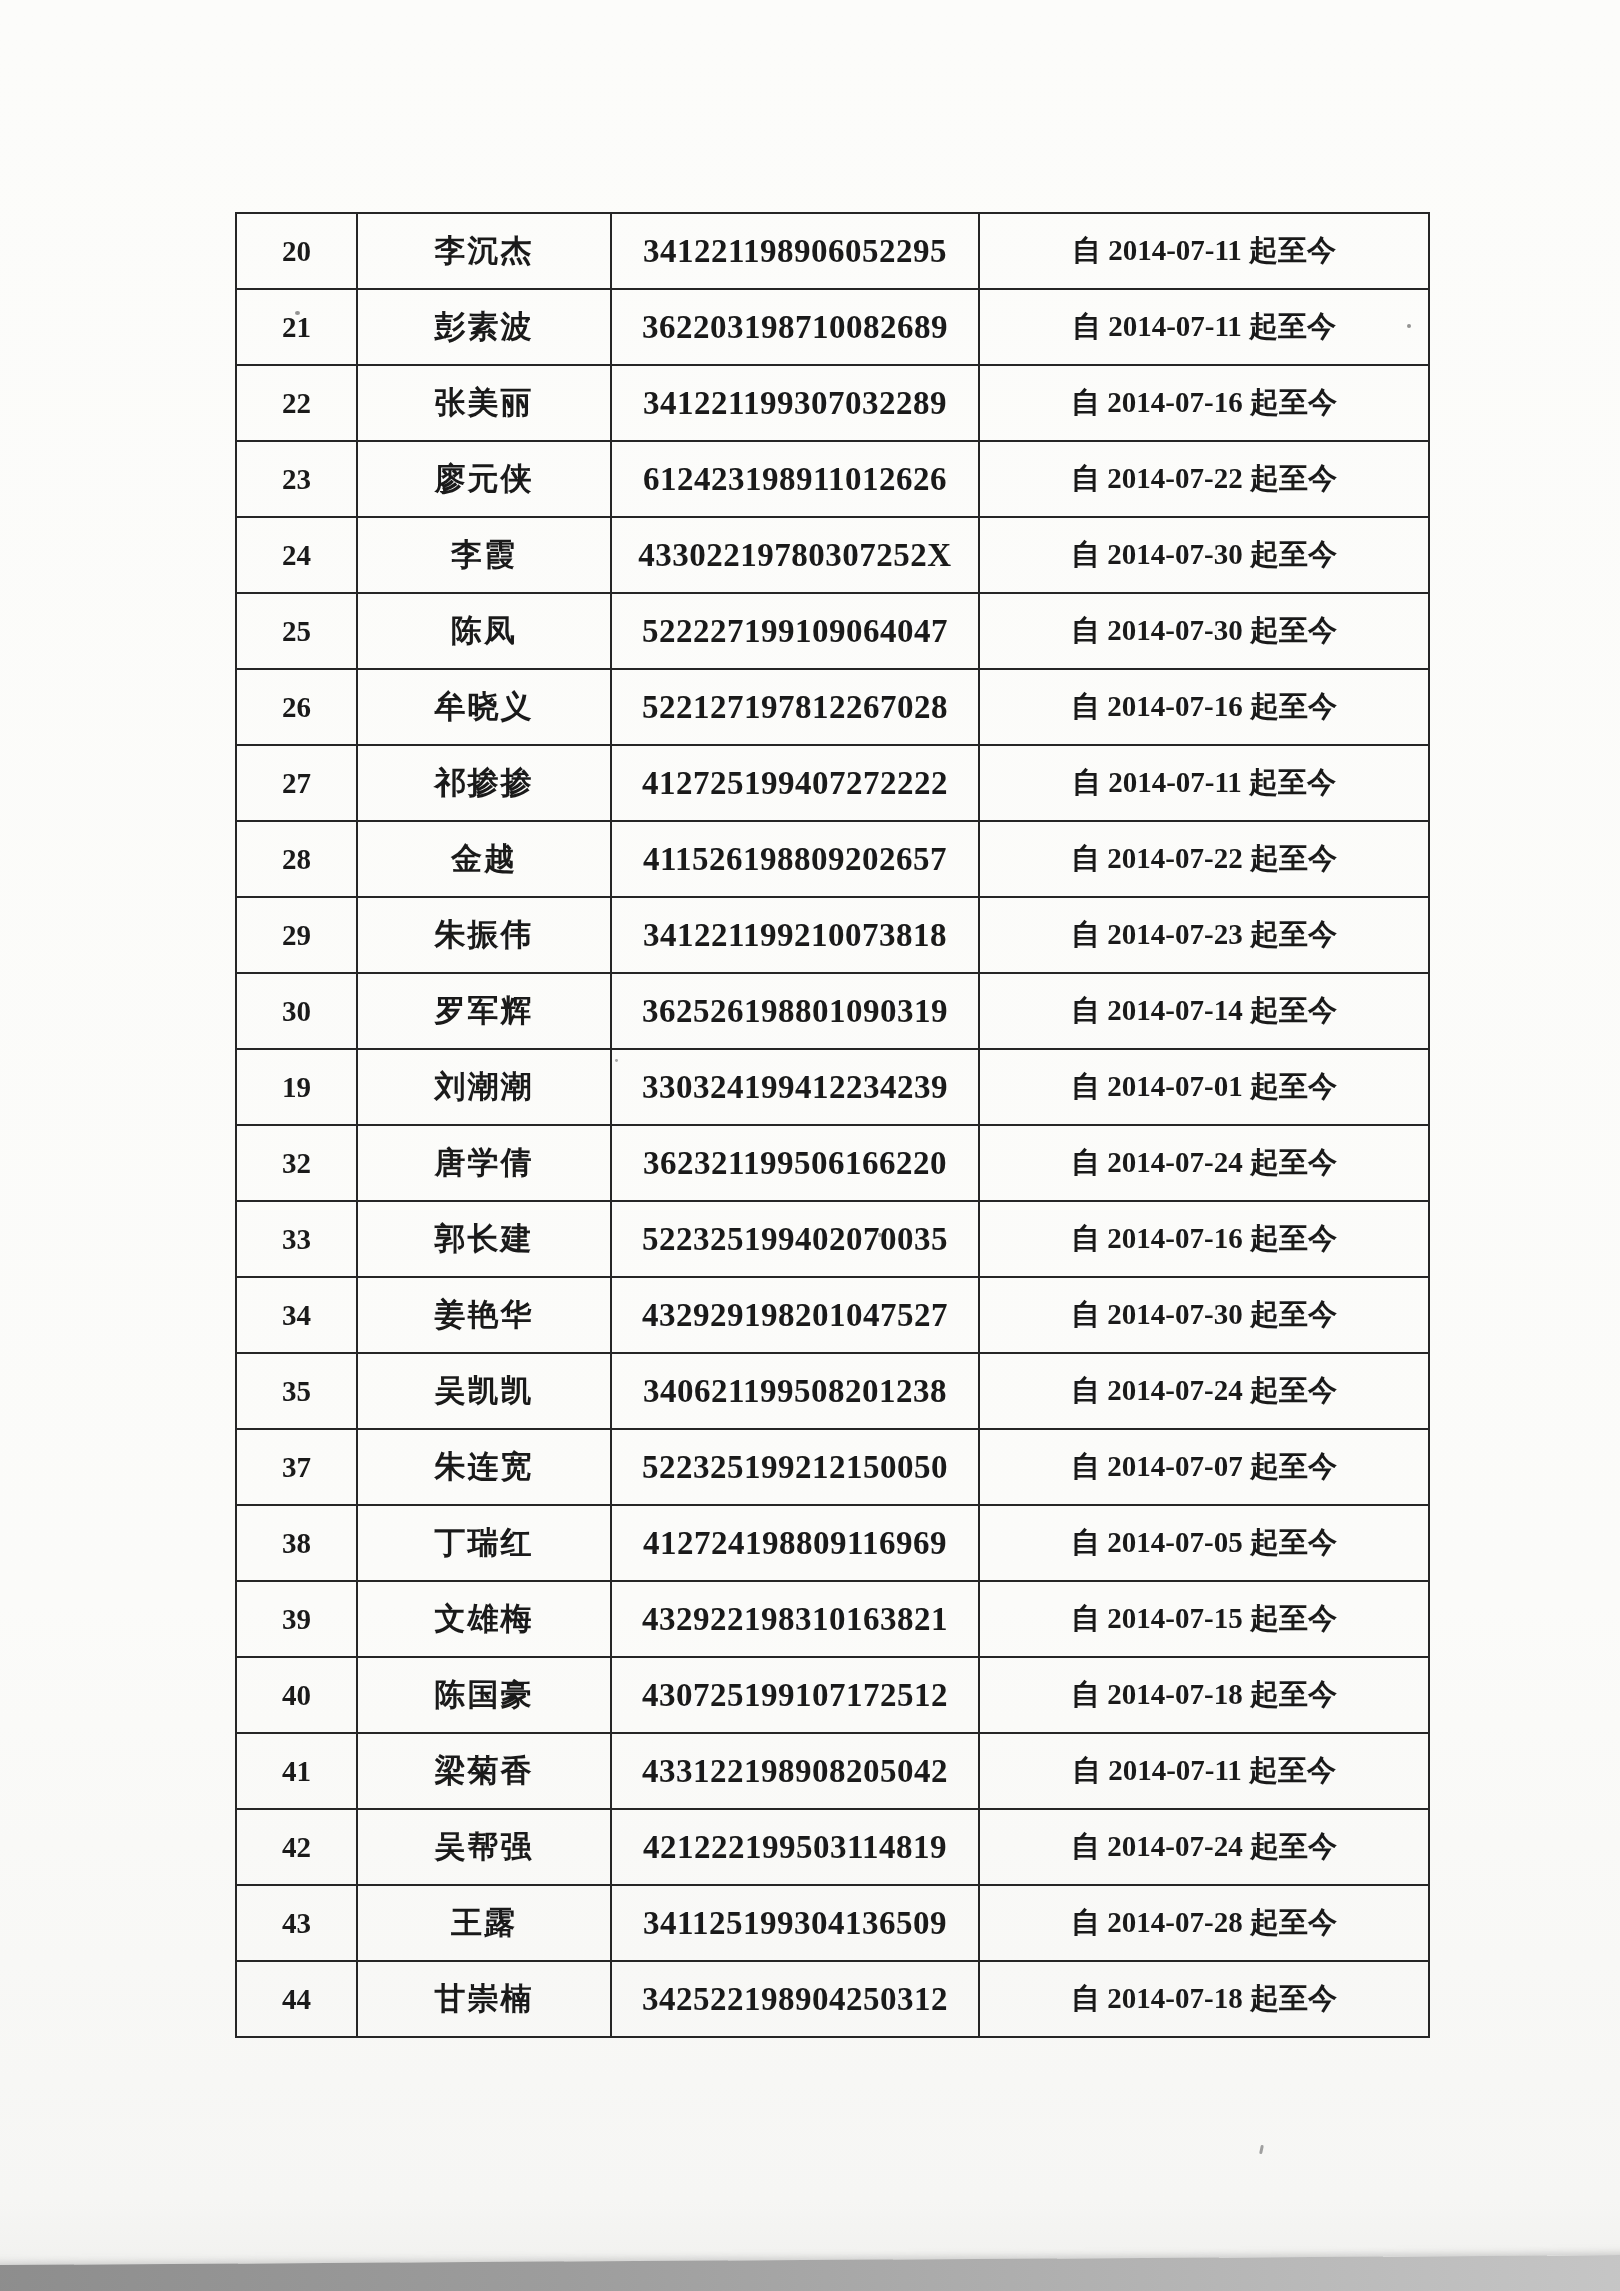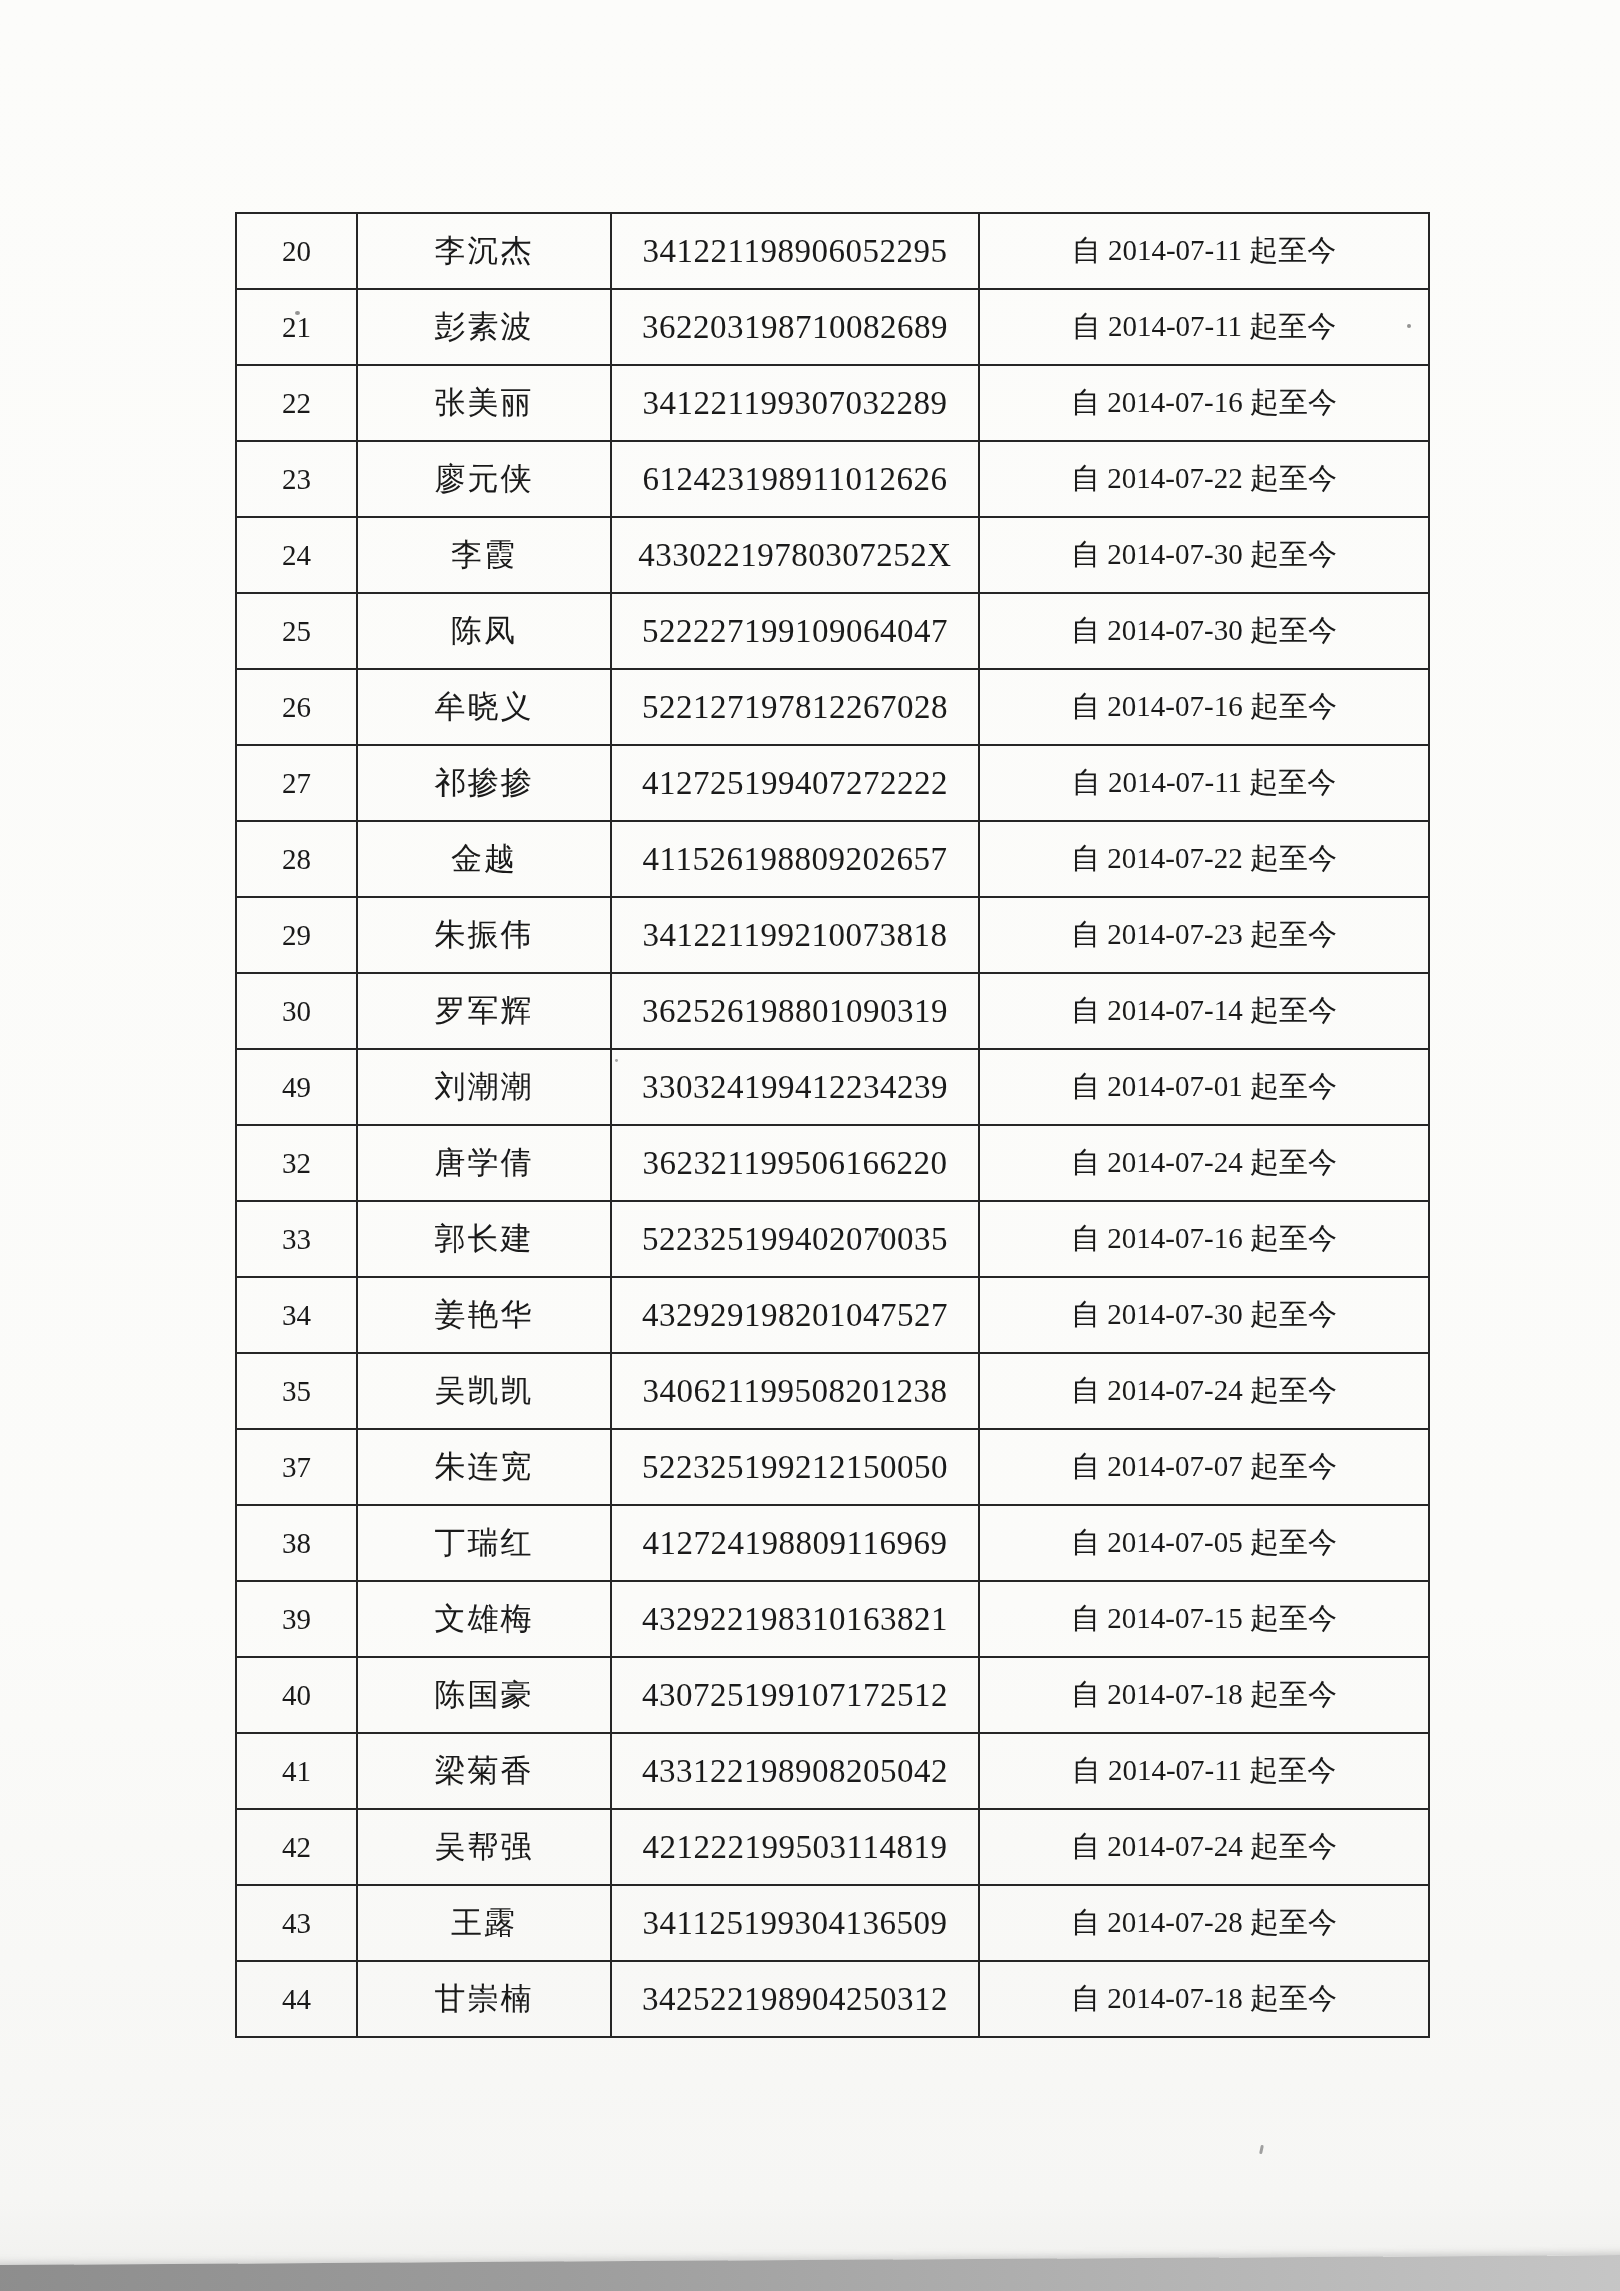--- a/index.html
+++ b/index.html
@@ -9,21 +9,21 @@
     font-family:"Liberation Serif","DejaVu Serif",serif;
     color:#1a1a1a;
   }
   .sheet{position:absolute;inset:0;background:linear-gradient(180deg,#fcfcfa 0%,#fbfbf9 70%,#f6f6f4 96%,#efefed 100%);}
   table.records{
     position:absolute;left:235px;top:212px;width:1192px;height:1826px;
     border-collapse:collapse;table-layout:fixed;
     background:transparent;
   }
   table.records, table.records td{border:2px solid #262626;}
-  table.records{border-width:2.9px;}
+  table.records{border-width:2.9px;font-weight:bold;}
   td{padding:0;text-align:center;vertical-align:middle;overflow:hidden;white-space:nowrap;}
   .c-no{font-size:29px;}
   .c-name{font-size:31px;letter-spacing:2px;}
   .c-id{font-size:33px;letter-spacing:0.5px;border-radius:19px;}
   .c-period{font-size:29px;}
   
   .speck{position:absolute;background:#5a5a5a;border-radius:50%;opacity:.65;}
   .s1{left:295px;top:311px;width:4.9px;height:3.9px;}
   .s2{left:1407px;top:324px;width:3.9px;height:3.9px;}
   .s3{left:878px;top:1233px;width:3.9px;height:3.9px;}
@@ -120,21 +120,21 @@
   </tr>
 
   <tr>
     <td class="c-no">30</td>
     <td class="c-name">罗军辉</td>
     <td class="c-id">362526198801090319</td>
     <td class="c-period">自 2014-07-14 起至今</td>
   </tr>
 
   <tr>
-    <td class="c-no">49</td>
+    <td class="c-no">19</td>
     <td class="c-name">刘潮潮</td>
     <td class="c-id">330324199412234239</td>
     <td class="c-period">自 2014-07-01 起至今</td>
   </tr>
 
   <tr>
     <td class="c-no">32</td>
     <td class="c-name">唐学倩</td>
     <td class="c-id">362321199506166220</td>
     <td class="c-period">自 2014-07-24 起至今</td>

